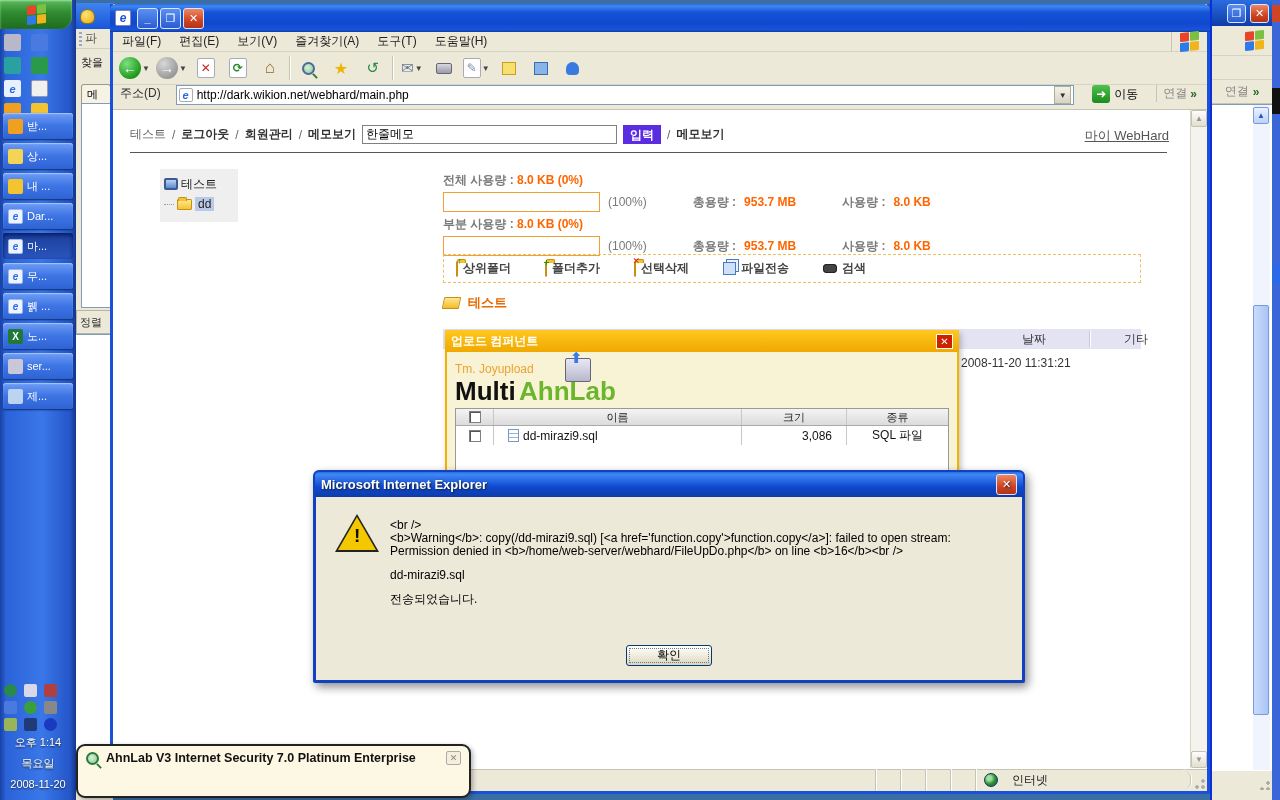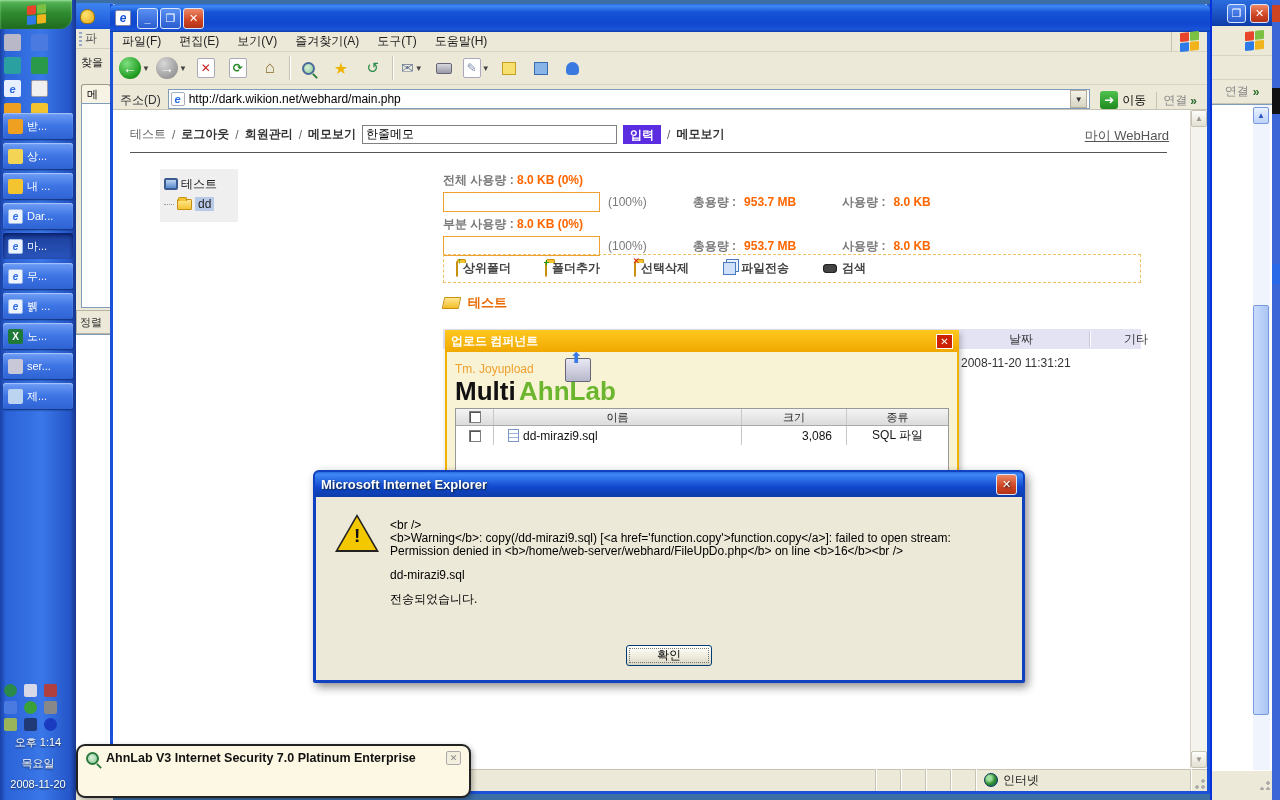--- a/index.html
+++ b/index.html
@@ -68,21 +68,21 @@
   .toolbar { height:33px; flex:0 0 33px; display:flex; align-items:center; gap:6px; padding:0 6px; border-bottom:1px solid #d8d4c4; }
   .tool { display:flex; align-items:center; justify-content:center; height:26px; min-width:26px; }
   .sep { width:1px; height:24px; background:#c8c4b4; box-shadow:1px 0 0 #fff; }
   .circ { width:22px; height:22px; border-radius:50%; color:#fff; font-size:14px; font-weight:bold;
     display:flex; align-items:center; justify-content:center; }
   .circ.back { background:radial-gradient(circle at 35% 30%,#7ee07e,#1f9a1f 70%,#0d700d); }
   .circ.fwd  { background:radial-gradient(circle at 35% 30%,#d8d8d8,#9a9a9a 70%,#787878); }
   .drop { color:#444; font-size:8px; margin-left:1px; }
   .pageic { width:18px; height:20px; background:#fff; border:1px solid #aab; border-radius:2px;
     display:flex; align-items:center; justify-content:center; font-size:12px; font-weight:bold; }
-  .addrbar { height:25px; flex:0 0 25px; display:flex; align-items:flex-end; padding:0 4px; gap:4px; border-bottom:1px solid #c8c4b4; }
+  .addrbar { height:25px; flex:0 0 25px; display:flex; align-items:flex-start; padding:0 4px; gap:12px; border-bottom:1px solid #c8c4b4; }
   .addrbar .lab { color:#333; padding:0 3px; }
   .addrfield { flex:1; height:20px; background:#fff; border:1px solid #7f9db9; display:flex; align-items:center; padding:0 2px; }
   .addrfield .e { width:14px; height:14px; font-size:11px; line-height:13px; }
   .addrfield .url { flex:1; padding-left:4px; font-size:12px; color:#000; white-space:nowrap; overflow:hidden; }
   .addrfield .dd { width:17px; height:18px; background:linear-gradient(180deg,#f4f2e8,#d8d4c4); border:1px solid #b0ac9c;
     font-size:8px; color:#333; display:flex; align-items:center; justify-content:center; }
   .gobtn { display:flex; align-items:center; gap:4px; padding:0 6px; }
   .goarrow { width:18px; height:18px; background:linear-gradient(180deg,#4fc24f,#1d8a1d); border-radius:3px; color:#fff;
     font-weight:bold; display:flex; align-items:center; justify-content:center; font-size:12px; }
   .links { color:#888; display:flex; align-items:center; gap:3px; padding:0 6px; border-left:1px solid #c8c4b4; }
@@ -125,21 +125,21 @@
   .ftable-head { position:absolute; left:330px; top:219px; width:698px; height:20px; background:#e3e3f4; display:flex; align-items:center; }
   .fth { position:absolute; top:0; height:20px; line-height:20px; text-align:center; color:#333; font-size:12px; }
   .fth-sep { position:absolute; top:2px; height:16px; width:1px; background:#fff; box-shadow:-1px 0 0 #c8c8dc; }
   .frow-date { position:absolute; left:848px; top:246px; color:#333; font-size:12px; white-space:nowrap; }
 
   .statusbar { height:23px; flex:0 0 23px; background:#ece9d8; border-top:1px solid #fff; box-shadow:inset 0 1px 0 #c8c4b4;
     display:flex; align-items:stretch; }
   .sp { border-right:1px solid #c8c4b4; box-shadow:1px 0 0 #fff; }
   .sp.grow { flex:1; }
   .sp.small { width:25px; }
-  .sp.zone { width:215px; display:flex; align-items:center; gap:5px; padding-left:8px; color:#222; }
+  .sp.zone { width:215px; display:flex; align-items:center; gap:14px; padding-left:8px; color:#222;border-radius:9px; }
   .globe { width:14px; height:14px; border-radius:50%; background:radial-gradient(circle at 35% 35%,#9fe09f 20%,#2a8a2a 55%,#145a8a); border:1px solid #0a3a5a; }
   .grip { width:16px; background:
     radial-gradient(circle at 12px 18px,#aaa 1.5px,transparent 2px),
     radial-gradient(circle at 12px 12px,#aaa 1.5px,transparent 2px),
     radial-gradient(circle at 6px 18px,#aaa 1.5px,transparent 2px); }
 
   
   .upload { left:445px; top:330px; width:514px; height:146px; z-index:5; background:#f8f3d4;
     border:2px solid #f0b400; box-shadow:2px 3px 6px rgba(0,0,0,.25); }
   .upload .cap { height:22px; margin:-2px -2px 0 -2px; background:linear-gradient(180deg,#ffc81e,#f0a800);
@@ -479,21 +479,21 @@
         <span>검색</span>
         </span>
     </div>
 
     <div class="curfolder">
       <span class="openf"></span>
       <b>테스트</b>
     </div>
 
     <div class="ftable-head">
-      <span class="fth" style="left:513px;width:130px">날짜</span>
+      <span class="fth" style="left:526px;width:130px">날짜</span>
       <span class="fth-sep" style="left:647px"></span>
       <span class="fth" style="left:648px;width:90px">기타</span>
     </div>
     <div class="frow-date">2008-11-20 11:31:21</div>
 
     <div class="vscroll">
       <span class="sbtn" style="top:0">▲</span>
       <span class="sbtn" style="bottom:0">▼</span>
     </div>
   </div>

